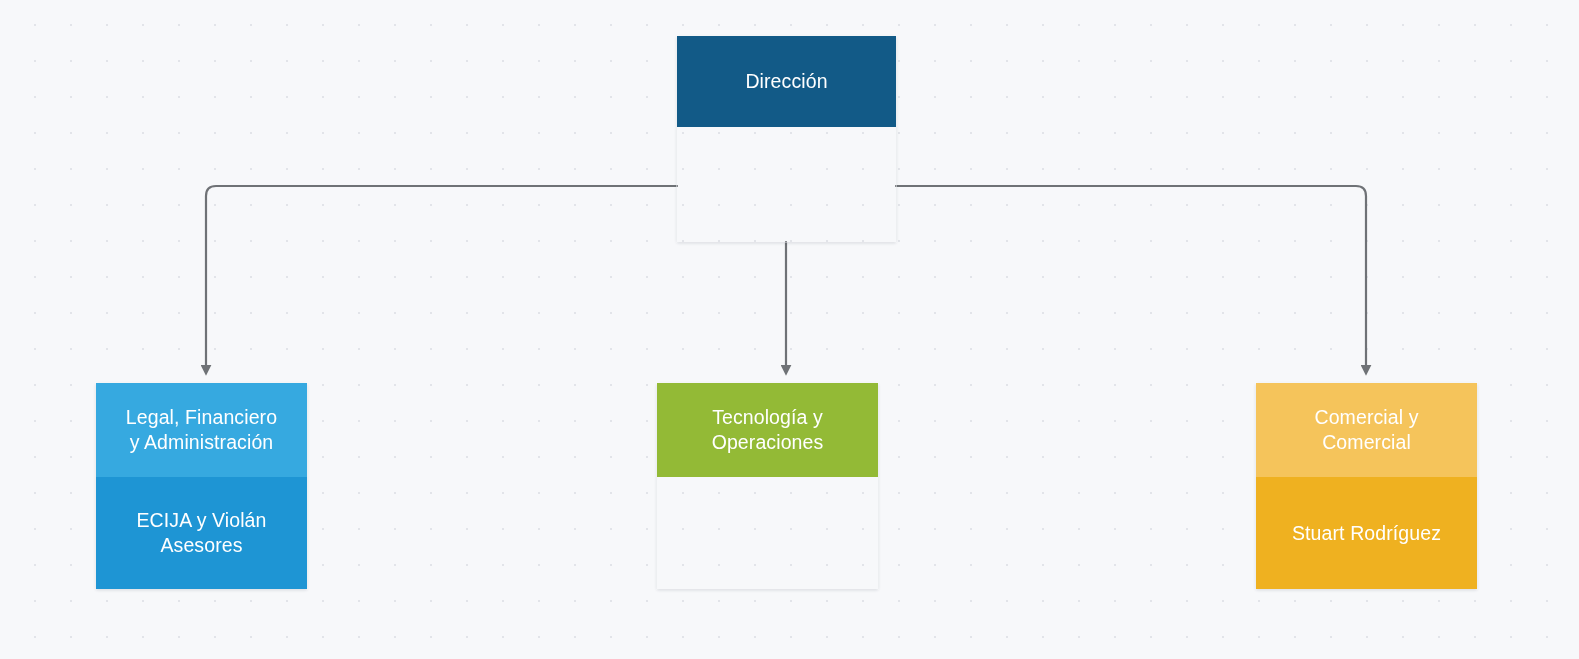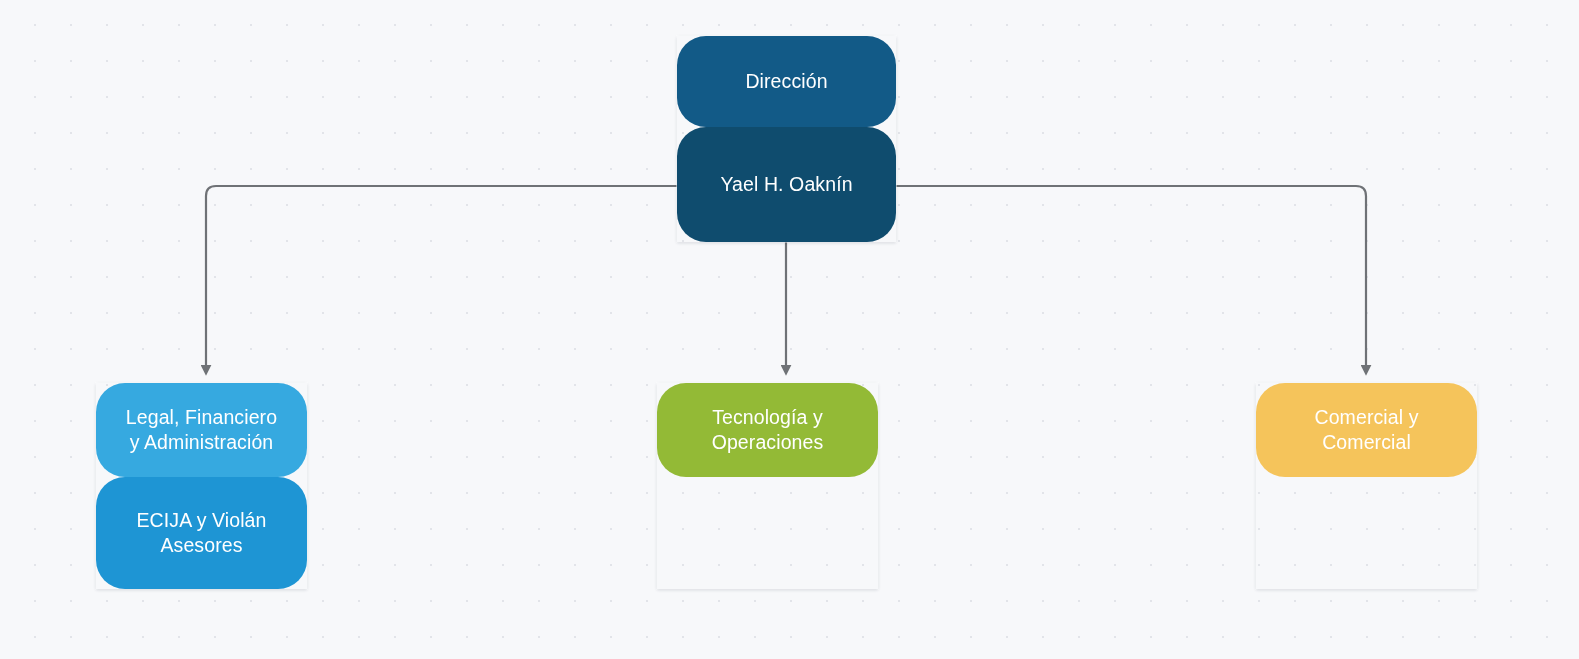--- a/index.html
+++ b/index.html
@@ -48,21 +48,20 @@
   .node-person {
     display: flex;
     align-items: center;
     justify-content: center;
     text-align: center;
     color: #ffffff;
     box-sizing: border-box;
     padding: 2px 24px;
     line-height: 1.28;
     letter-spacing: 0.1px;
-    border-radius: 29px;
   }
   .node-title {
     font-size: 19.5px;
   }
   .node-person {
     font-size: 19.5px;
     flex: 1 1 auto;
   }
 
   
@@ -119,21 +118,20 @@
 
     <path d="M 677 186 L 216 186 Q 206 186 206 196 L 206 366" fill="none" stroke="#6f7276" stroke-width="2.2" stroke-linecap="round" marker-end="url(#arrowhead)"></path>
 
     <path d="M 786 242 L 786 366" fill="none" stroke="#6f7276" stroke-width="2.2" stroke-linecap="round" marker-end="url(#arrowhead)"></path>
 
     <path d="M 896 186 L 1356 186 Q 1366 186 1366 196 L 1366 366" fill="none" stroke="#6f7276" stroke-width="2.2" stroke-linecap="round" marker-end="url(#arrowhead)"></path>
   </svg>
 
   <div class="node" id="node-root">
     <div class="node-title">Dirección</div>
-    <div class="node-person">Yael  H. Oaknín</div>
   </div>
 
   <div class="node" id="node-legal">
     <div class="node-title">
       <span>
         <span>Legal, Financiero</span><br>
         <span>y Administración</span>
       </span>
     </div>
     <div class="node-person">
@@ -153,15 +151,16 @@
     </div>
   </div>
 
   <div class="node" id="node-comercial">
     <div class="node-title">
       <span>
         <span>Comercial y</span><br>
         <span>Comercial</span>
       </span>
     </div>
+    <div class="node-person">Stuart Rodríguez</div>
   </div>
 
 </div>
 
 </body></html>

